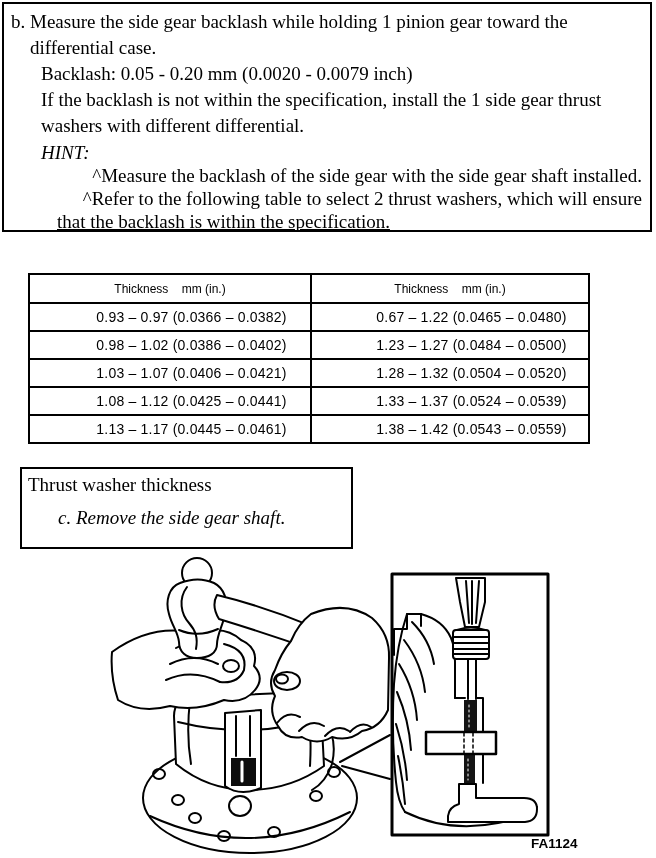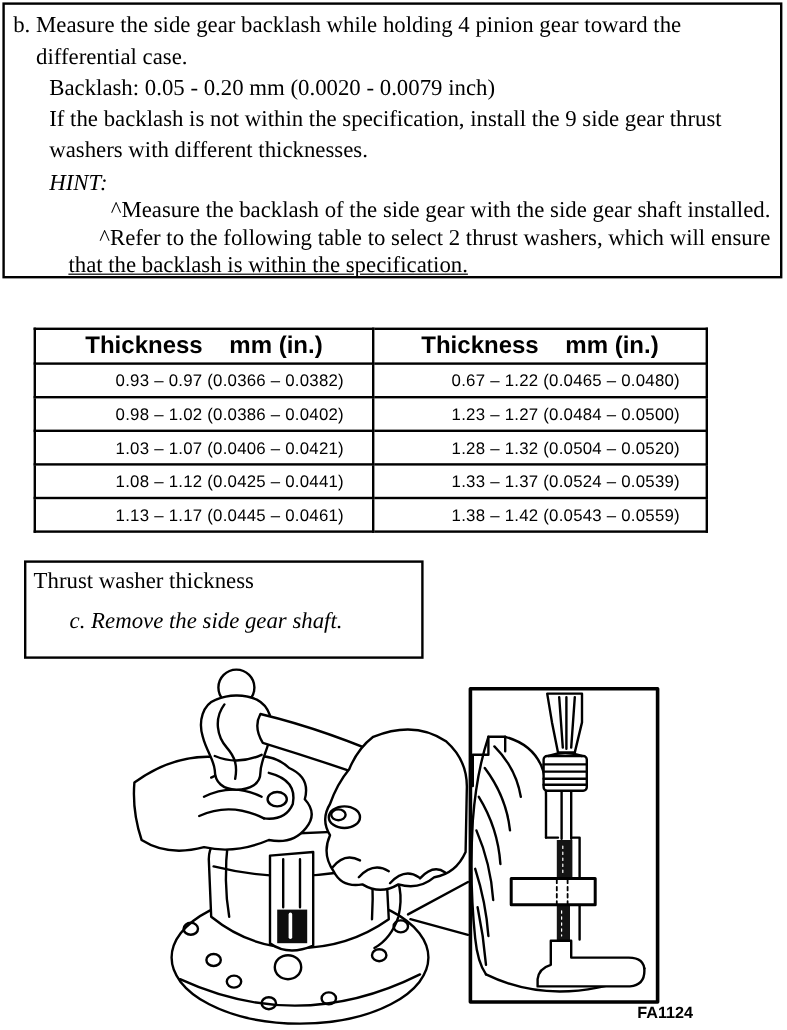--- a/index.html
+++ b/index.html
@@ -25,21 +25,21 @@
 
   
   .washer-table {
     position:absolute; left:28px; top:273px; width:560px;
     border-collapse:collapse; table-layout:fixed;
     font-family:"Liberation Sans", sans-serif;
   }
   .washer-table th, .washer-table td {
     border:2px solid #000; text-align:center; padding:0;
   }
-  .washer-table th { height:27px; font-size:20px; font-weight:bold; white-space:pre; }
+  .washer-table th { height:27px; font-size:12px; font-weight:normal; white-space:pre; }
   .washer-table td { height:26px; font-size:14px; letter-spacing:.2px;padding-left:43px; }
   .washer-table col.c1 { width:282px; }
   .washer-table col.c2 { width:278px; }
 
   
   .caption-box {
     position:absolute; left:20px; top:467px; width:333px; height:82px;
     border:2px solid #000; box-sizing:border-box;
     padding:5px 0 0 6px; font-size:19px; line-height:22px;
   }
@@ -52,25 +52,25 @@
     position:absolute; left:503px; top:286px;
     font-family:"Liberation Sans", sans-serif; font-weight:bold; font-size:13.5px;
   }
 </style>
 </head>
 <body>
 
 <div class="page">
 
   <div class="instruction-box">
-    <div class="il-0">b. Measure the side gear backlash while holding 4 pinion gear toward the</div>
+    <div class="il-0">b. Measure the side gear backlash while holding 1 pinion gear toward the</div>
     <div class="il-1">differential case.</div>
     <div class="il-2">Backlash: 0.05 - 0.20 mm (0.0020 - 0.0079 inch)</div>
-    <div class="il-2">If the backlash is not within the specification, install the 9 side gear thrust</div>
-    <div class="il-2">washers with different thicknesses.</div>
+    <div class="il-2">If the backlash is not within the specification, install the 1 side gear thrust</div>
+    <div class="il-2">washers with different differential.</div>
     <div class="hint-block">
       <div class="hint-title">HINT:</div>
       <div class="hint-item">
         <span class="marker">^</span><span>Measure the backlash of the side gear with the side gear shaft installed.</span>
       </div>
       <div class="hint-item">
         <span class="marker">^</span><span>Refer to the following table to select 2 thrust washers, which will ensure</span>
       </div>
       <div class="hint-cont">that the backlash is within the specification.</div>
     </div>

